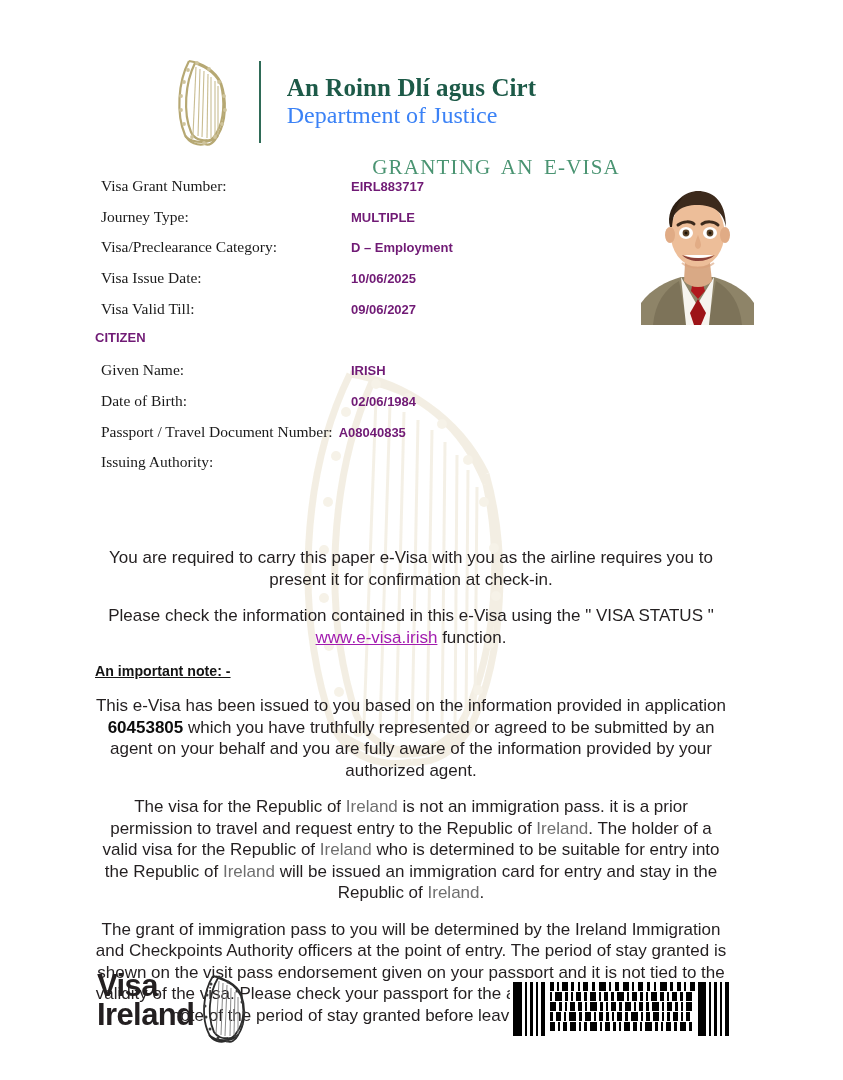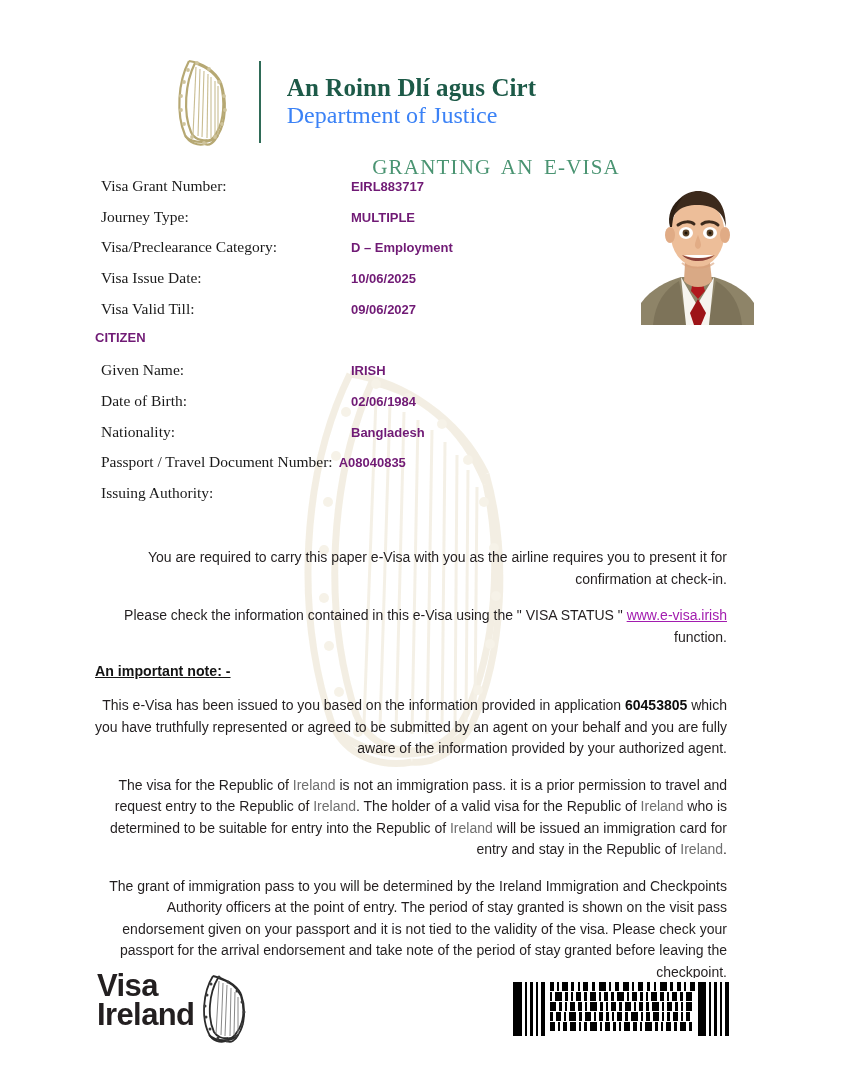--- a/index.html
+++ b/index.html
@@ -146,25 +146,25 @@
   
   .body-copy {
     position: absolute;
     left: 95px;
     top: 547px;
     width: 632px;
     z-index: 2;
   }
   .para {
     font-family: "Liberation Sans", sans-serif;
-    font-size: 14px;
+    font-size: 17px;
     line-height: 21.5px;
     color: #231f20;
     margin: 0 0 15px 0;
-    text-align: right;
+    text-align: center;
   }
   .para b { font-weight: bold; color: #0d0d0d; }
   .ireland-faded { color: #6f6f6f; }
   .link {
     color: #a21caf;
     text-decoration: underline;
   }
   .note-head {
     font-family: "Liberation Sans", sans-serif;
     font-size: 14.2px;
@@ -381,24 +381,20 @@
       <div class="field-value">CITIZEN</div>
     </div>
     <div class="field-row normal">
       <div class="field-label">Given Name:</div>
       <div class="field-value">IRISH</div>
     </div>
     <div class="field-row normal">
       <div class="field-label">Date of Birth:</div>
       <div class="field-value">02/06/1984</div>
     </div>
-    <div class="field-row normal">
-      <div class="field-label">Nationality:</div>
-      <div class="field-value">Bangladesh</div>
-    </div>
     <div class="field-row wide">
       <div class="field-label">Passport / Travel Document Number:</div>
       <div class="field-value">A08040835</div>
     </div>
     <div class="field-row normal">
       <div class="field-label">Issuing Authority:</div>
     </div>
   </div>
 
   <div class="body-copy">

